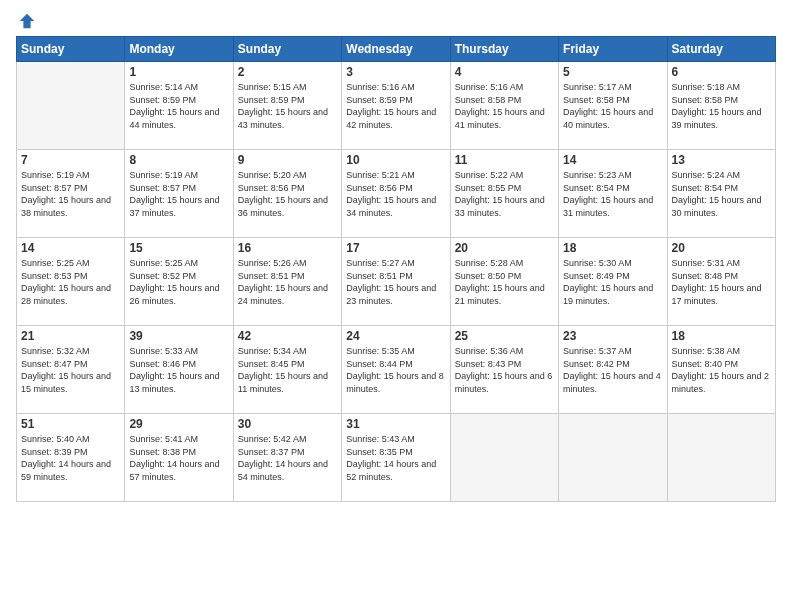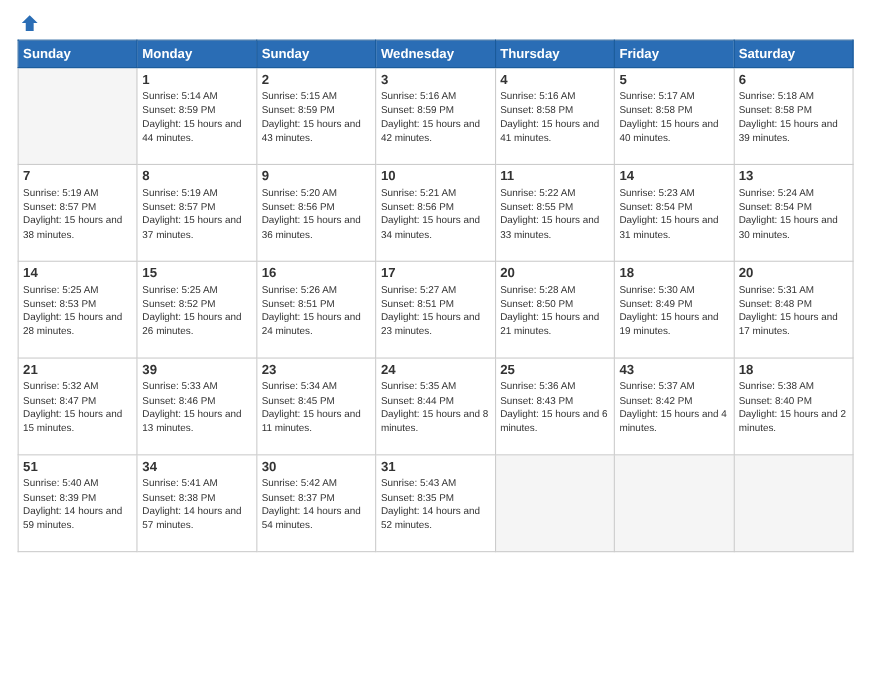--- a/index.html
+++ b/index.html
@@ -226,47 +226,47 @@
         <tr>
           <td>
             <span class="day-number">21</span>
             <div class="day-info">Sunrise: 5:32 AM<br>Sunset: 8:47 PM<br>Daylight: 15 hours and 15 minutes.</div>
           </td>
           <td>
             <span class="day-number">39</span>
             <div class="day-info">Sunrise: 5:33 AM<br>Sunset: 8:46 PM<br>Daylight: 15 hours and 13 minutes.</div>
           </td>
           <td>
-            <span class="day-number">23</span>
+            <span class="day-number">42</span>
             <div class="day-info">Sunrise: 5:34 AM<br>Sunset: 8:45 PM<br>Daylight: 15 hours and 11 minutes.</div>
           </td>
           <td>
             <span class="day-number">24</span>
             <div class="day-info">Sunrise: 5:35 AM<br>Sunset: 8:44 PM<br>Daylight: 15 hours and 8 minutes.</div>
           </td>
           <td>
             <span class="day-number">25</span>
             <div class="day-info">Sunrise: 5:36 AM<br>Sunset: 8:43 PM<br>Daylight: 15 hours and 6 minutes.</div>
           </td>
           <td>
-            <span class="day-number">43</span>
+            <span class="day-number">23</span>
             <div class="day-info">Sunrise: 5:37 AM<br>Sunset: 8:42 PM<br>Daylight: 15 hours and 4 minutes.</div>
           </td>
           <td>
             <span class="day-number">18</span>
             <div class="day-info">Sunrise: 5:38 AM<br>Sunset: 8:40 PM<br>Daylight: 15 hours and 2 minutes.</div>
           </td>
         </tr>
         <tr class="last-row">
           <td>
             <span class="day-number">51</span>
             <div class="day-info">Sunrise: 5:40 AM<br>Sunset: 8:39 PM<br>Daylight: 14 hours and 59 minutes.</div>
           </td>
           <td>
-            <span class="day-number">34</span>
+            <span class="day-number">29</span>
             <div class="day-info">Sunrise: 5:41 AM<br>Sunset: 8:38 PM<br>Daylight: 14 hours and 57 minutes.</div>
           </td>
           <td>
             <span class="day-number">30</span>
             <div class="day-info">Sunrise: 5:42 AM<br>Sunset: 8:37 PM<br>Daylight: 14 hours and 54 minutes.</div>
           </td>
           <td>
             <span class="day-number">31</span>
             <div class="day-info">Sunrise: 5:43 AM<br>Sunset: 8:35 PM<br>Daylight: 14 hours and 52 minutes.</div>
           </td>

